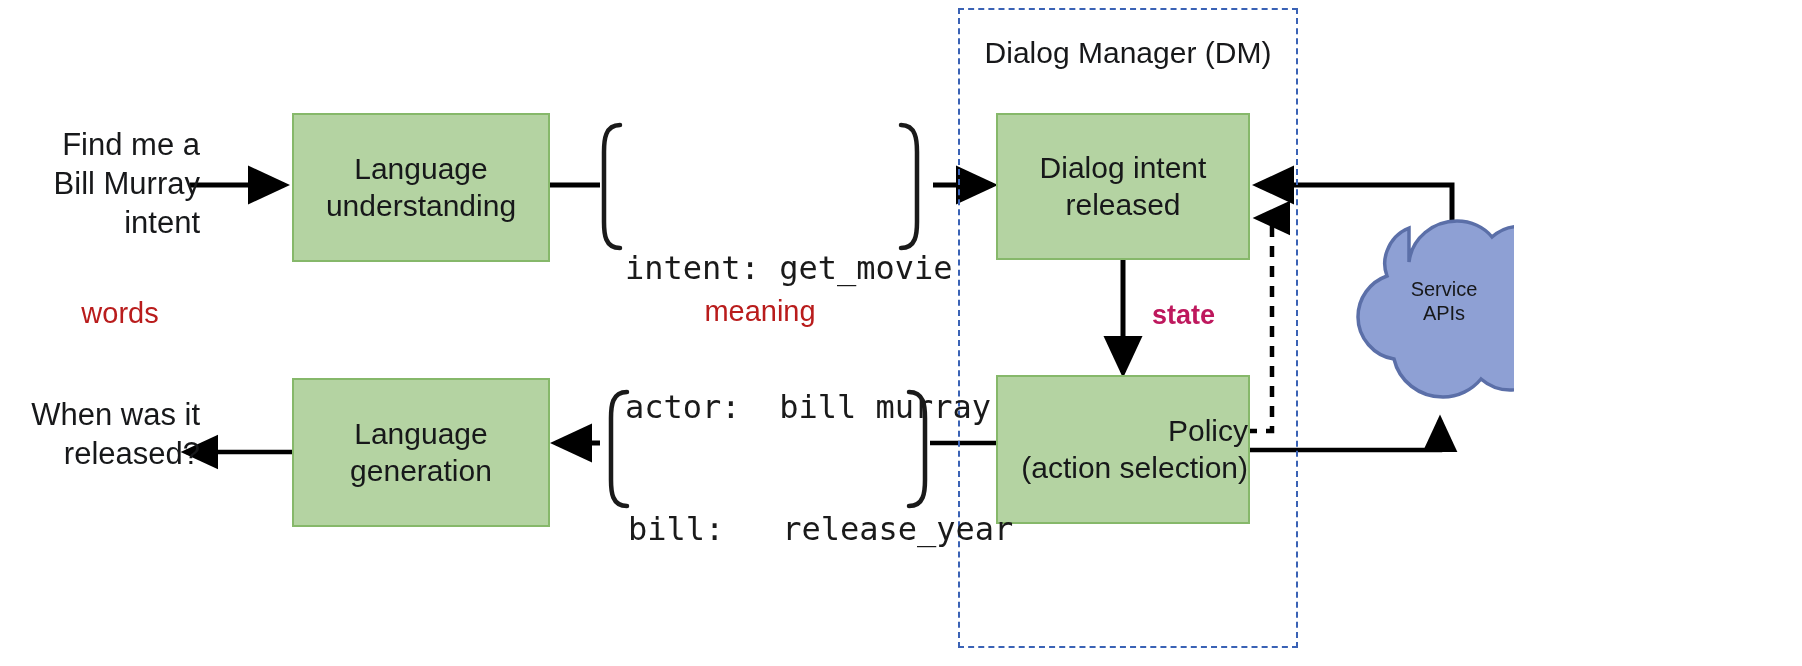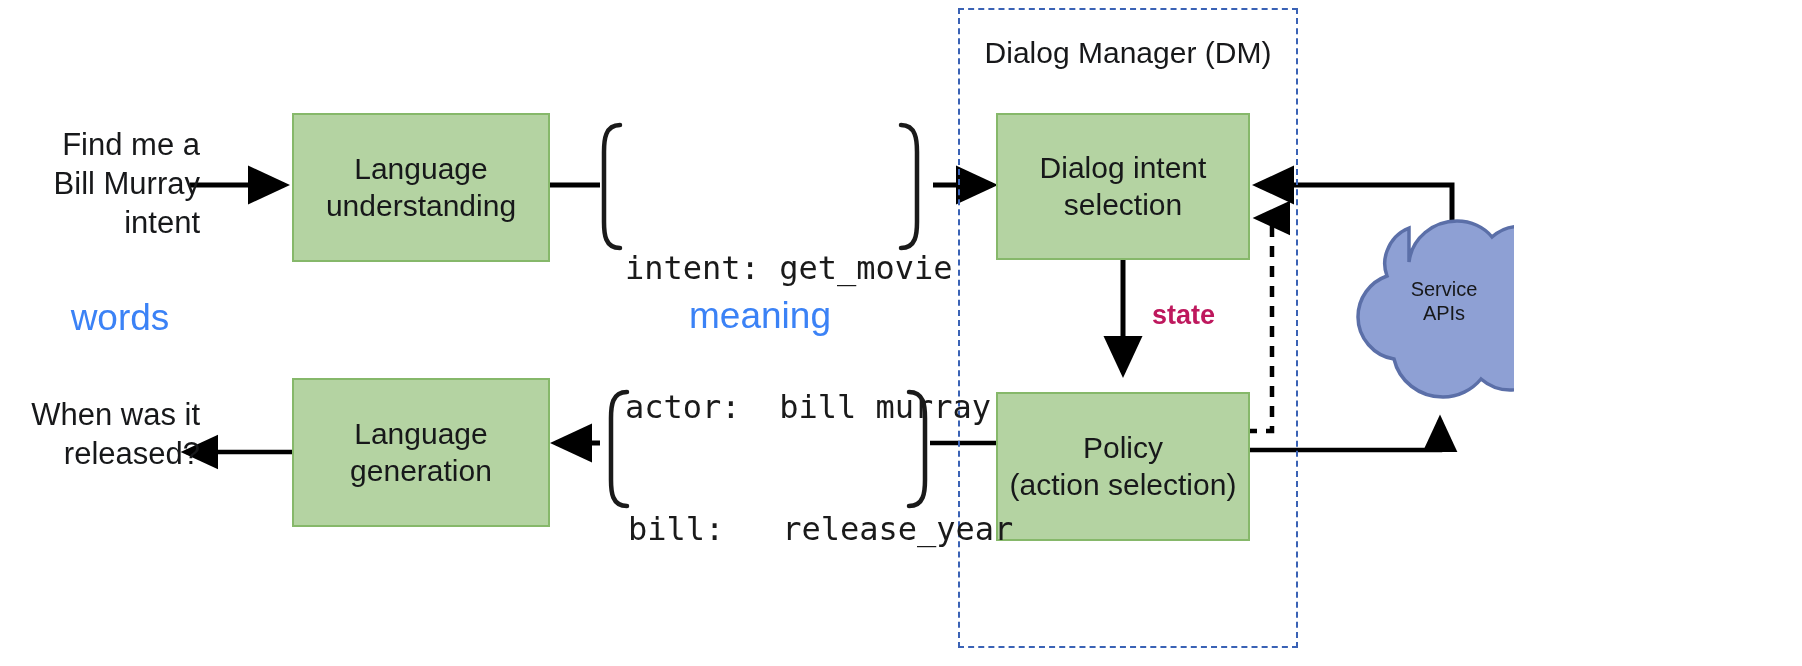--- a/index.html
+++ b/index.html
@@ -6,21 +6,21 @@
   body{font-family:"Liberation Sans",sans-serif;}
   #stage{position:relative;width:1514px;height:666px;background:#fff;overflow:hidden;}
 
   .box{position:absolute;background:#b4d3a2;border:2px solid #86b86a;
        display:flex;flex-direction:column;align-items:center;justify-content:center;
        color:#17181a;font-size:30px;line-height:1.22;text-align:center;}
   .box span{display:block;}
 
   .utter{position:absolute;font-size:31px;line-height:1.25;
          color:#17181a;text-align:right;}
-  .plainlabel{position:absolute;font-size:37px;color:#3b82f6;text-align:center;}
+  .plainlabel{position:absolute;font-size:29px;color:#b91c1c;text-align:center;}
   .statelabel{position:absolute;font-size:27px;font-weight:bold;color:#be185d;}
 
   .mono{position:absolute;font-family:"DejaVu Sans Mono",monospace;font-size:32px;
         line-height:1.45;color:#1a1a1a;white-space:pre;}
 
   .dmbox{position:absolute;border:2px dashed #3a62b5;box-sizing:border-box;}
   .dmtitle{position:absolute;font-size:30px;color:#17181a;text-align:center;width:100%;}
 
   .cloudtext{position:absolute;font-size:20px;color:#17181a;text-align:center;
              line-height:1.2;width:200px;}
@@ -115,24 +115,24 @@
     <span>understanding</span>
   </div>
 
   <div class="box" style="left:292px;top:378px;width:254px;height:145px;">
     <span>Language</span>
     <span>generation</span>
   </div>
 
   <div class="box" style="left:996px;top:113px;width:250px;height:143px;">
     <span>Dialog intent</span>
-    <span>selection</span>
+    <span>released</span>
   </div>
 
-  <div class="box" style="left:996px;top:392px;width:250px;height:145px;">
+  <div class="box" style="left:996px;top:375px;width:250px;height:145px;align-items:flex-end;">
     <span>Policy</span>
     <span>(action selection)</span>
   </div>
 
   <div class="utter" style="left:10px;top:126px;width:190px;">
     <div>Find me a</div>
     <div>Bill Murray</div>
     <div>intent</div>
   </div>
 

